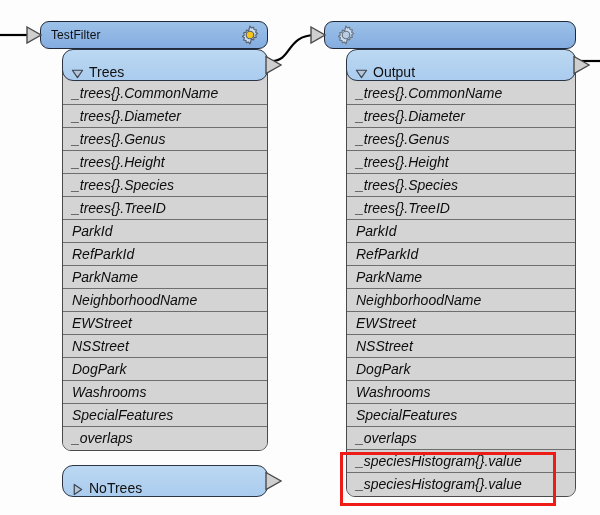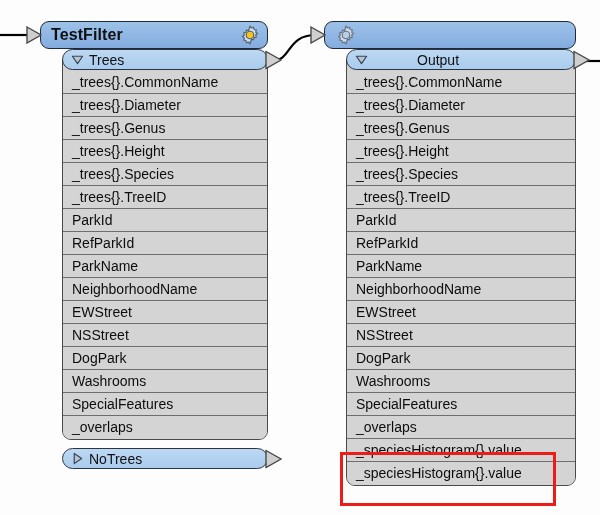--- a/index.html
+++ b/index.html
@@ -39,26 +39,25 @@
     height: 28px;
     border-radius: 9px;
     border: 1.6px solid #20293a;
     background: linear-gradient(#9cc2e8, #84ace0);
     display: flex;
     align-items: center;
     box-sizing: border-box;
     padding: 0 6px 0 10px;
   }
   .node-title {
-    font-size: 16px;
+    font-size: 12px;
     color: #101010;
     letter-spacing: .1px;
     white-space: nowrap;
     flex: 1 1 auto;
-    font-weight: bold;
   }
   .gear {
     width: 22px;
     height: 22px;
     flex: 0 0 auto;
     display: block;
   }
 
   
   .in-arrow {
@@ -70,26 +69,26 @@
     height: 18px;
   }
 
   
   .port-group {
     position: relative;
     margin-left: 22px;
   }
   .port-row {
     position: relative;
-    height: 21px;
+    height: 32px;
     border-radius: 11px;
     border: 1.4px solid #2b3445;
     background: linear-gradient(#bcd8f2, #aaccee);
     display: flex;
-    align-items: center;
+    align-items: flex-end;
     box-sizing: border-box;
     padding-left: 8px;
     z-index: 4;
   }
   .disclosure {
     width: 13px;
     height: 13px;
     margin-right: 5px;
     flex: 0 0 auto;
   }
@@ -111,20 +110,21 @@
   .field-list {
     position: relative;
     margin-top: -11px;
     padding-top: 11px;
     border: 1.4px solid #4a4a4a;
     border-radius: 0 0 9px 9px;
     background: #d2d2d2;
     box-sizing: border-box;
     z-index: 2;
     overflow: hidden;
+    font-style: italic;
   }
   .field-row {
     height: 23px;
     line-height: 23px;
     font-size: 14px;
     color: #0d0d0d;
     padding-left: 9px;
     box-sizing: border-box;
     background: #d4d4d4;
     border-bottom: 1.2px solid #6e6e6e;
@@ -195,21 +195,21 @@
           <div class="field-row">NeighborhoodName</div>
           <div class="field-row">EWStreet</div>
           <div class="field-row">NSStreet</div>
           <div class="field-row">DogPark</div>
           <div class="field-row">Washrooms</div>
           <div class="field-row">SpecialFeatures</div>
           <div class="field-row">_overlaps</div>
         </div>
     </div>
 
-    <div class="port-group" style="margin-top:8px;">
+    <div class="port-group" style="margin-top:14px;">
       <div class="port-row" style="width:206px;">
         <svg class="disclosure" viewBox="0 0 14 14">
           <polygon points="3.5,1.5 11.5,7 3.5,12.5" fill="#b7c6d6" stroke="#3c4654" stroke-width="1.3" stroke-linejoin="round"></polygon>
         </svg>
         <span class="port-label">NoTrees</span>
         <svg class="out-arrow" viewBox="0 0 17 19">
           <polygon points="1,1 16,9.5 1,18" fill="#cfcfcf" stroke="#4a4a4a" stroke-width="1.4"></polygon>
         </svg>
       </div>
     </div>
@@ -221,21 +221,21 @@
       <svg class="in-arrow" viewBox="0 0 16 18">
         <polygon points="1,1 15,9 1,17" fill="#cfcfcf" stroke="#4a4a4a" stroke-width="1.4"></polygon>
       </svg>
       <svg class="gear" viewBox="0 0 24 24">
         <path d="M12 2.2l1.5 2.0 2.4-.7.5 2.5 2.5.5-.7 2.4 2.0 1.5-2.0 1.5.7 2.4-2.5.5-.5 2.5-2.4-.7L12 21.8l-1.5-2.0-2.4.7-.5-2.5-2.5-.5.7-2.4-2.0-1.5 2.0-1.5-.7-2.4 2.5-.5.5-2.5 2.4.7z" fill="#c9def2" stroke="#6a7480" stroke-width="1.3" stroke-linejoin="round"></path>
         <circle cx="12" cy="12" r="4.1" fill="#b9cde4" stroke="#6a7480" stroke-width="1.3"></circle>
       </svg>
     </div>
 
     <div class="port-group">
-      <div class="port-row" style="width:230px;gap:44px;">
+      <div class="port-row" style="width:230px;">
         <svg class="disclosure" viewBox="0 0 14 14">
           <polygon points="1.5,3.5 12.5,3.5 7,11.5" fill="#b7c6d6" stroke="#3c4654" stroke-width="1.3" stroke-linejoin="round"></polygon>
         </svg>
         <span class="port-label">Output</span>
         <svg class="out-arrow" viewBox="0 0 17 19">
           <polygon points="1,1 16,9.5 1,18" fill="#cfcfcf" stroke="#4a4a4a" stroke-width="1.4"></polygon>
         </svg>
       </div>
       <div class="field-list" id="fields-output" style="width:230px;">
           <div class="field-row">_trees{}.CommonName</div>

